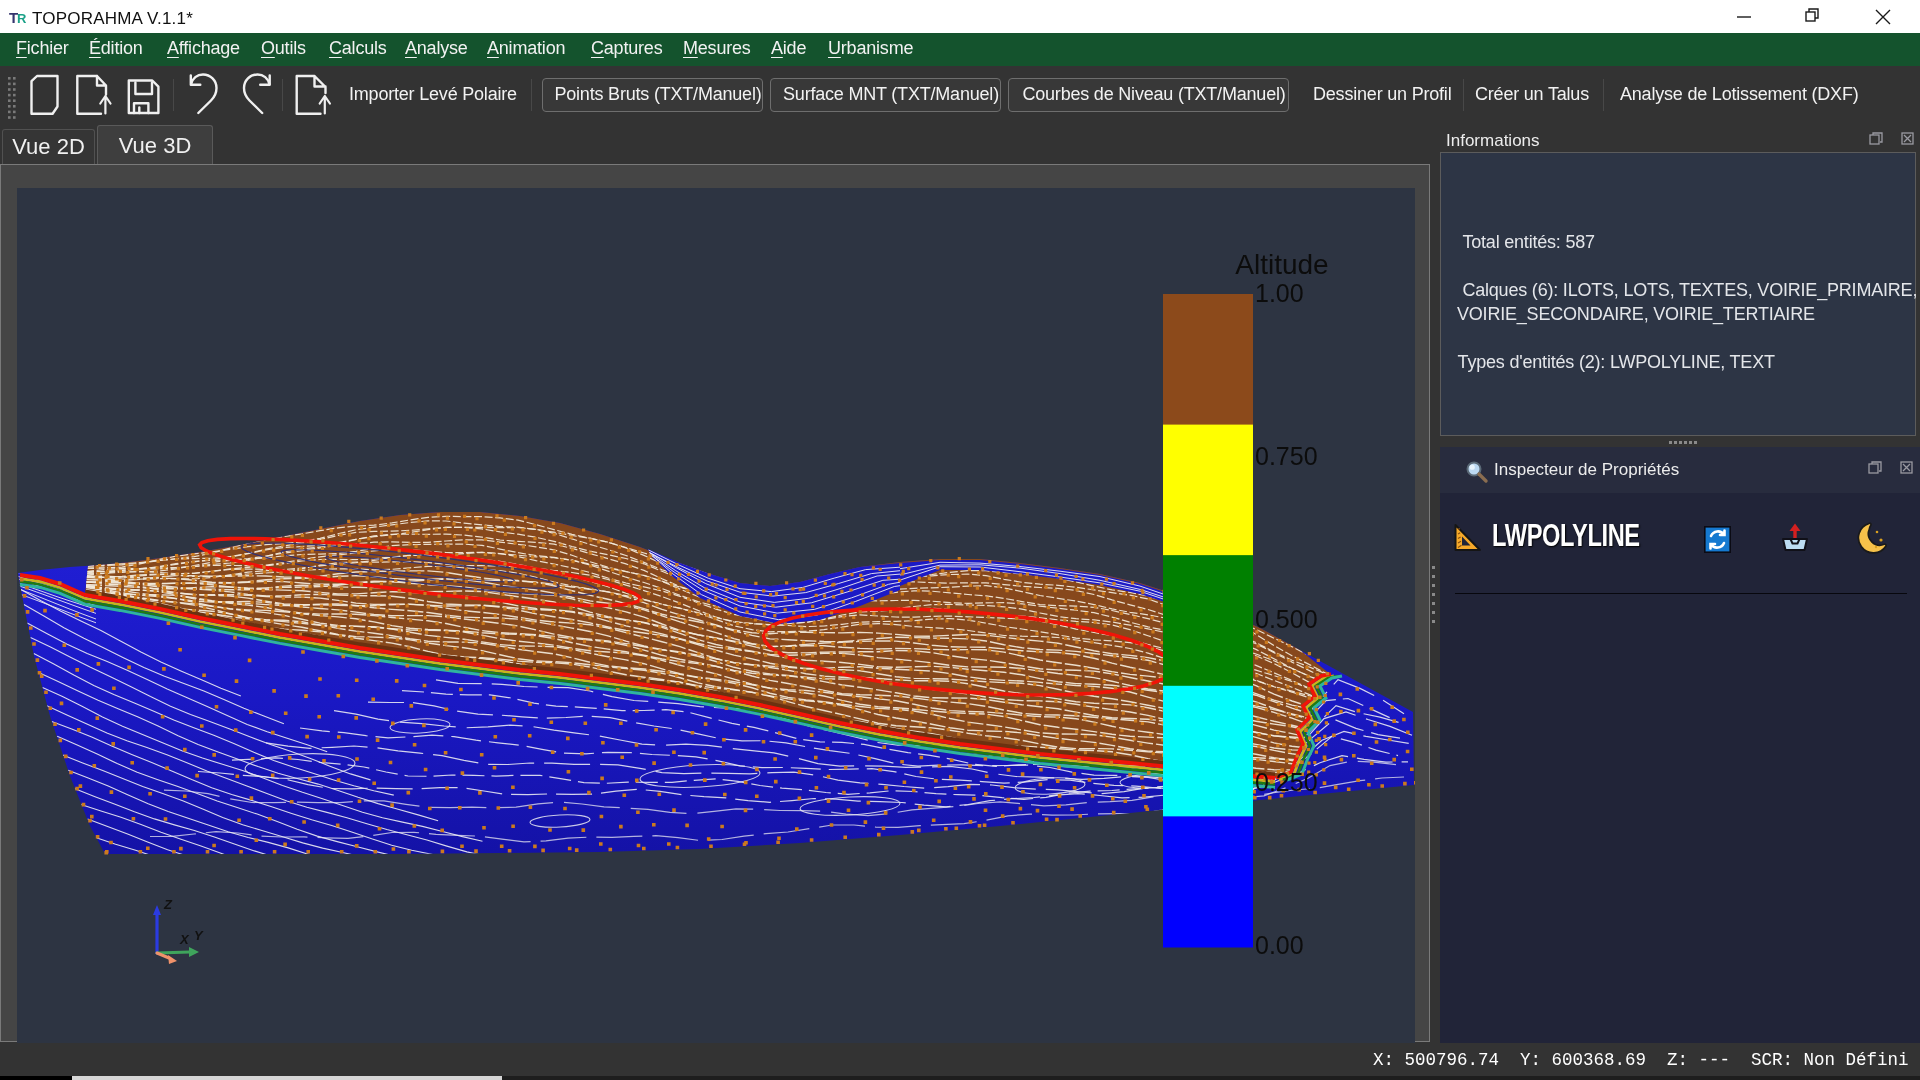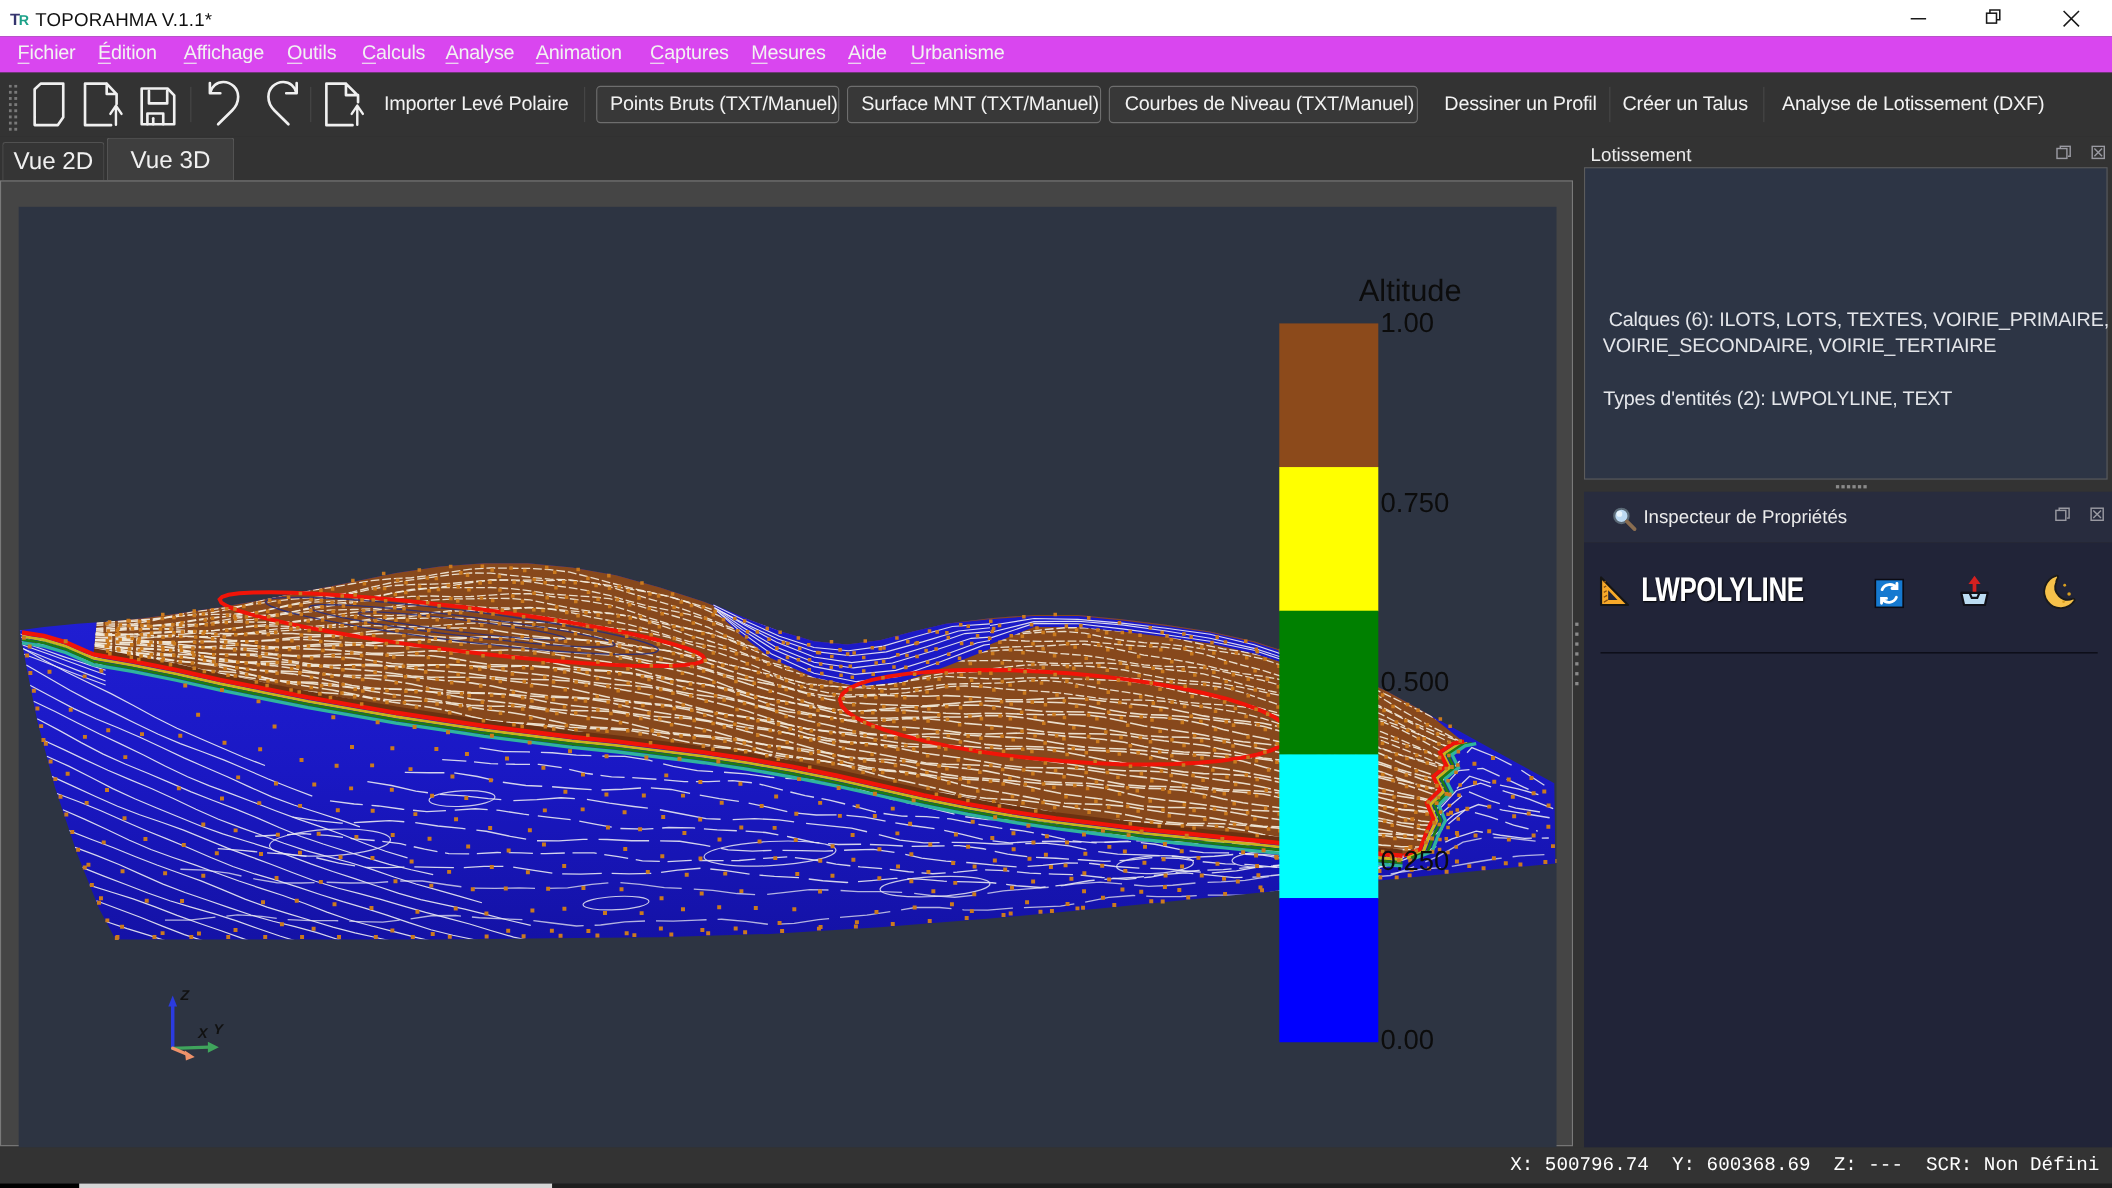--- a/index.html
+++ b/index.html
@@ -1,18 +1,18 @@
 <!DOCTYPE html>
 <html><head><meta charset="utf-8"><style>
 *{margin:0;padding:0;box-sizing:border-box}
 html,body{width:1920px;height:1080px;overflow:hidden;background:#333;font-family:"Liberation Sans",sans-serif}
 .abs{position:absolute}
 #titlebar{left:0;top:0;width:1920px;height:33px;background:#fff}
 #title{left:32px;top:9px;font-size:17px;color:#101010;letter-spacing:0.2px}
-#menubar{left:0;top:33px;width:1920px;height:33px;background:#d946ef}
+#menubar{left:0;top:33px;width:1920px;height:33px;background:#14532d}
 .mi{top:5px;font-size:18px;color:#f2f2f2;letter-spacing:-0.2px}
 .mi u{text-underline-offset:3px;text-decoration-thickness:1px}
 #toolbar{left:0;top:66px;width:1920px;height:58px;background:#333}
 .tbtxt{top:18px;font-size:18px;color:#f2f2f2;letter-spacing:-0.2px}
 .tbbtn{top:12px;height:34px;white-space:nowrap;border:1px solid #6e6e6e;border-radius:4px;background:#383838;color:#f2f2f2;font-size:18px;letter-spacing:-0.2px;display:flex;align-items:center;justify-content:center;padding:0 0 2px 11px}
 .sep{top:13px;width:1px;height:32px;background:#484848}
 #tabbar{left:0;top:124px;width:1920px;height:40px;background:#333}
 .tab{font-size:22px;color:#f0f0f0;display:flex;align-items:center;justify-content:center}
 #tab2d{left:2px;top:5px;width:93px;height:35px;background:#353535;border:1px solid #515151;border-bottom:none;border-radius:3px 3px 0 0}
 #tab3d{left:97px;top:1px;width:116px;height:39px;background:#3e3e3e;border:1px solid #5a5a5a;border-bottom:none;border-radius:3px 3px 0 0;padding-top:2px}
@@ -254,32 +254,33 @@
         <path d="M172,759L182,764L172,769Z" fill="#3fa45c" stroke="none"></path>
         <line x1="140" y1="765" x2="152" y2="770" stroke="#f0926a" stroke-width="3"></line>
         <path d="M151,767L160,773L152,776Z" fill="#f0926a" stroke="none"></path>
       </g>
       <text x="147" y="721" font-family="Liberation Sans, sans-serif" font-size="13" font-style="italic" font-weight="bold" fill="#111">Z</text>
       <text x="163" y="756" font-family="Liberation Sans, sans-serif" font-size="13" font-style="italic" font-weight="bold" fill="#111">X</text>
       <text x="177" y="752" font-family="Liberation Sans, sans-serif" font-size="13" font-style="italic" font-weight="bold" fill="#111">Y</text>
     </svg>
   </div>
 <div class="abs" id="dock"></div>
-<div class="abs" id="infoTitle">Lotissement</div>
+<div class="abs" id="infoTitle">Informations</div>
 <svg class="abs" style="left:1869px;top:132px" width="48" height="14">
  <g class="pbtn">
       <rect x="1" y="3" width="9" height="9"></rect>
       <path d="M4,3 v-2 h9 v9 h-2"></path>
     </g>
  <g class="pbtn">
       <rect x="33" y="1" width="11" height="11"></rect>
       <path d="M35,3 l7,7 M42,3 l-7,7"></path>
     </g>
 </svg>
 <div class="abs" id="infoBox">
+ <div style="top:79px;left:7px">&nbsp;&nbsp;&nbsp;Total entités: 587</div>
  <div style="top:127px;left:7px">&nbsp;&nbsp;&nbsp;Calques (6): ILOTS, LOTS, TEXTES, VOIRIE_PRIMAIRE,</div>
  <div style="top:151px;left:16px">VOIRIE_SECONDAIRE, VOIRIE_TERTIAIRE</div>
  <div style="top:199px;left:7px">&nbsp;&nbsp;Types d'entités (2): LWPOLYLINE, TEXT</div>
 </div>
 <div class="abs" id="splitH">
  <div class="d" style="left:1674px;top:441px"></div>
     <div class="d" style="left:1679px;top:441px"></div>
  <div class="d" style="left:1684px;top:441px"></div>
     <div class="d" style="left:1689px;top:441px"></div>
  <div class="d" style="left:1694px;top:441px"></div>

